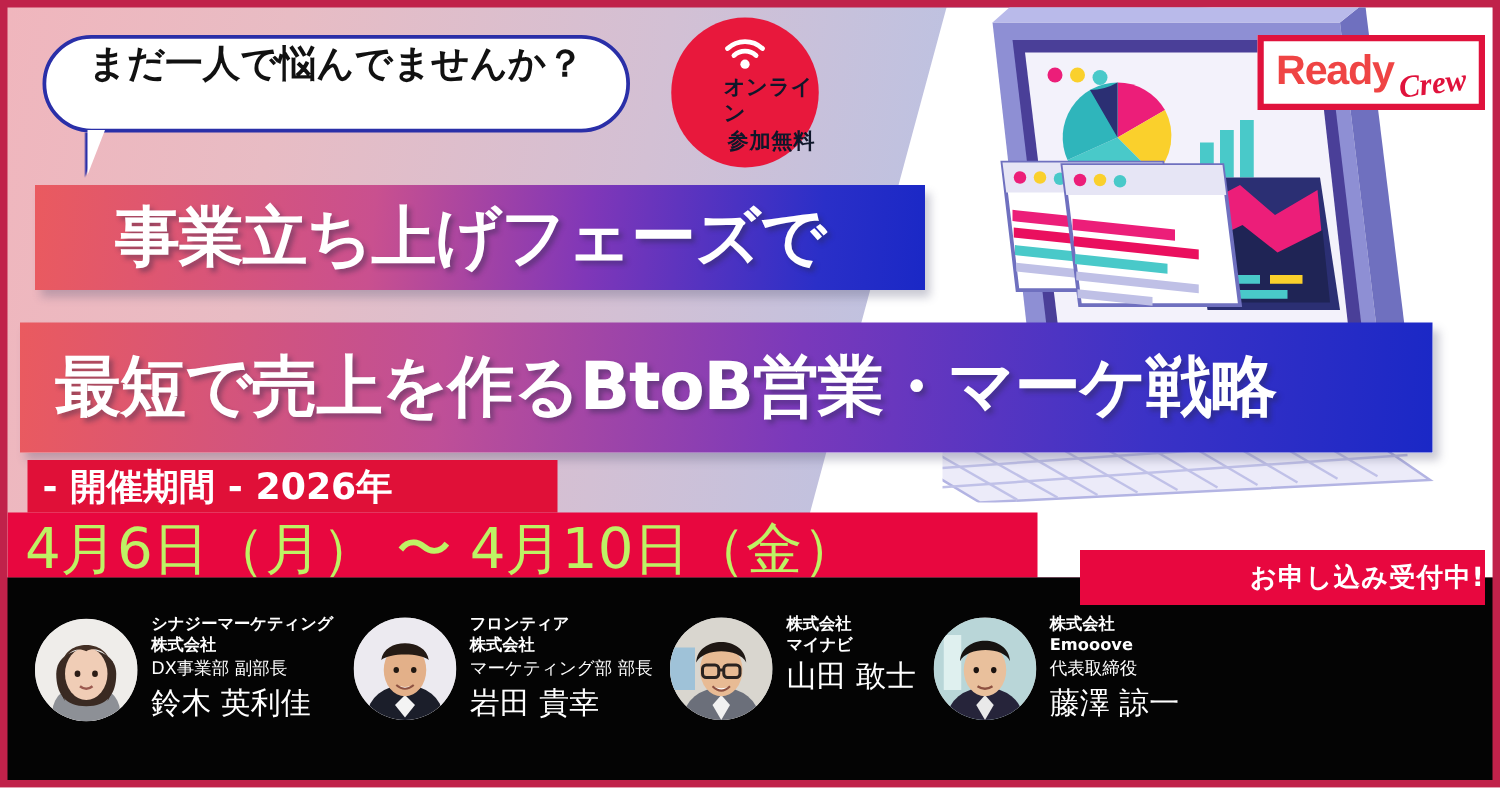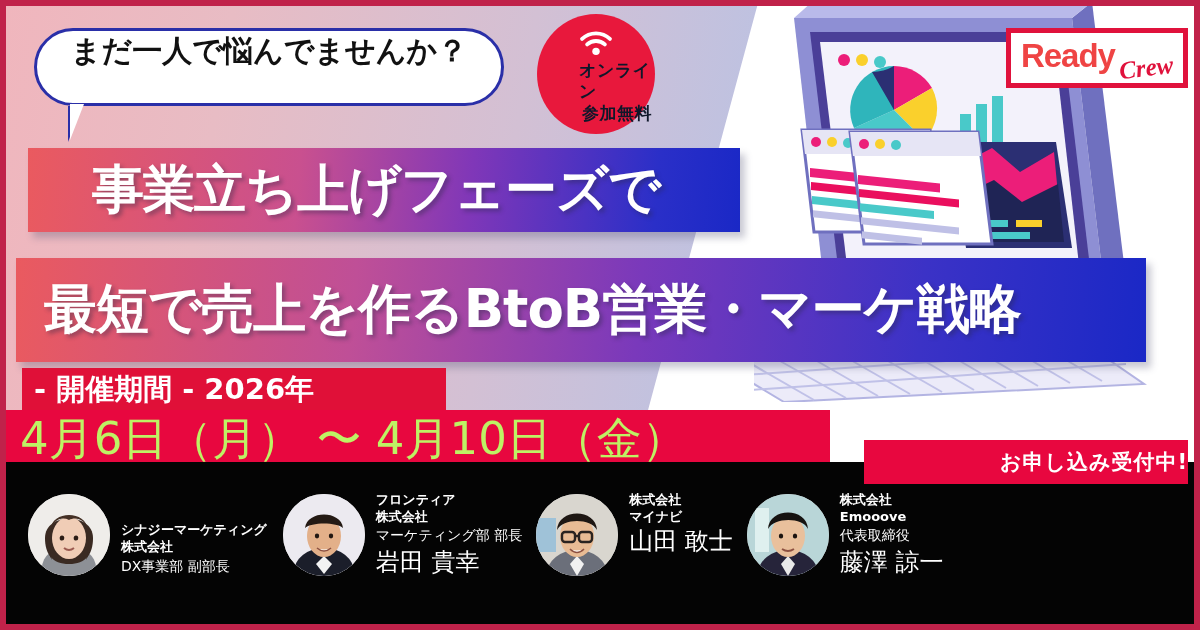--- a/index.html
+++ b/index.html
@@ -355,20 +355,21 @@
           <path d="M62 34 C64 48 62 60 58 66 C62 52 60 40 58 34 Z" fill="#3a2a22"></path>
           <ellipse cx="34" cy="44" rx="2.3" ry="2.6" fill="#2b1d16"></ellipse>
           <ellipse cx="48" cy="44" rx="2.3" ry="2.6" fill="#2b1d16"></ellipse>
           <path d="M36 54 Q41 58 46 54" stroke="#9b5a50" stroke-width="2" fill="none"></path>
         </svg>
       </div>
       <div class="sp-info">
         <div class="sp-company">シナジーマーケティング
 株式会社</div>
         <div class="sp-role">DX事業部 副部長</div>
+        <div class="sp-name">鈴木 英利佳</div>
       </div>
     </div>
 
     <div class="speaker sp2">
       <div class="avatar">
         <svg viewBox="0 0 82 82">
           <rect width="82" height="82" fill="#eceaf0"></rect>
           <ellipse cx="41" cy="78" rx="30" ry="24" fill="#1b1e2a"></ellipse>
           <path d="M41 62 L33 70 L41 80 L49 70 Z" fill="#f3f3f3"></path>
           <ellipse cx="41" cy="42" rx="17" ry="21" fill="#e3b089"></ellipse>

